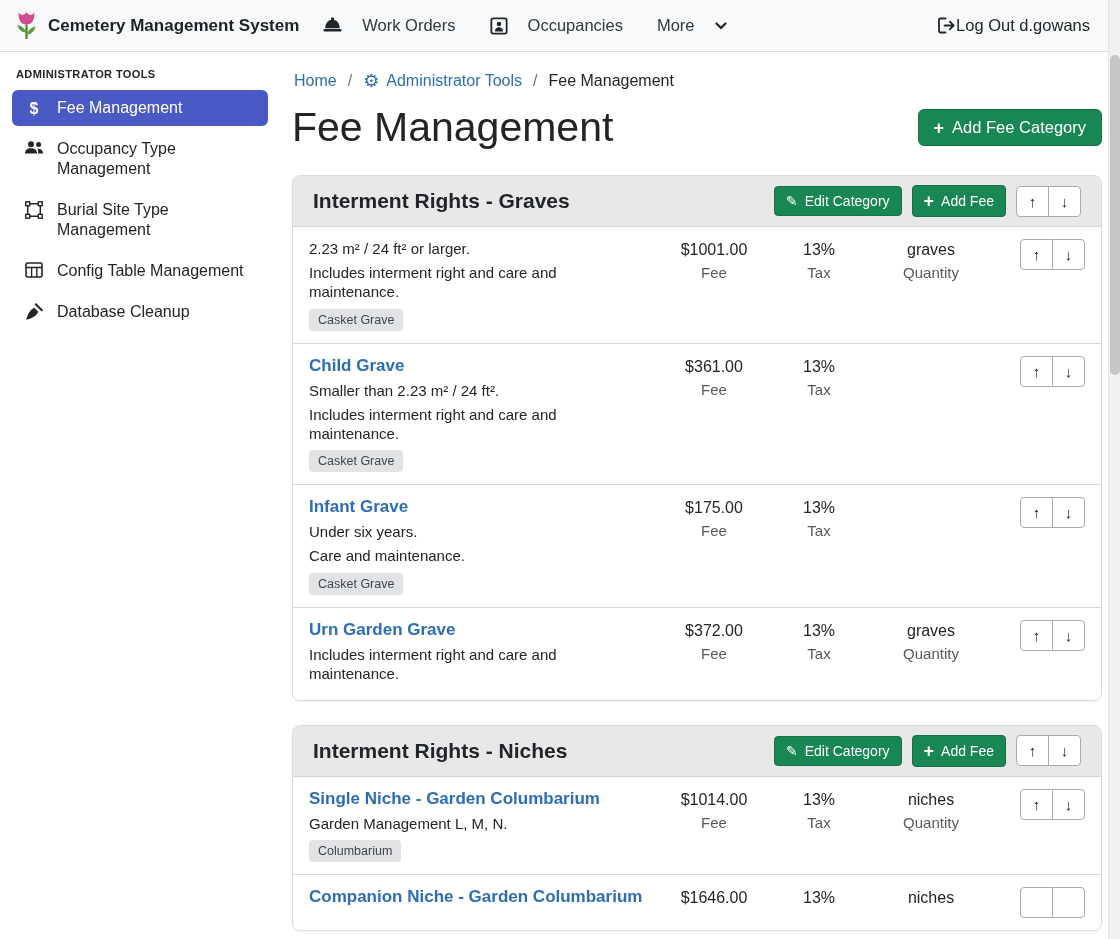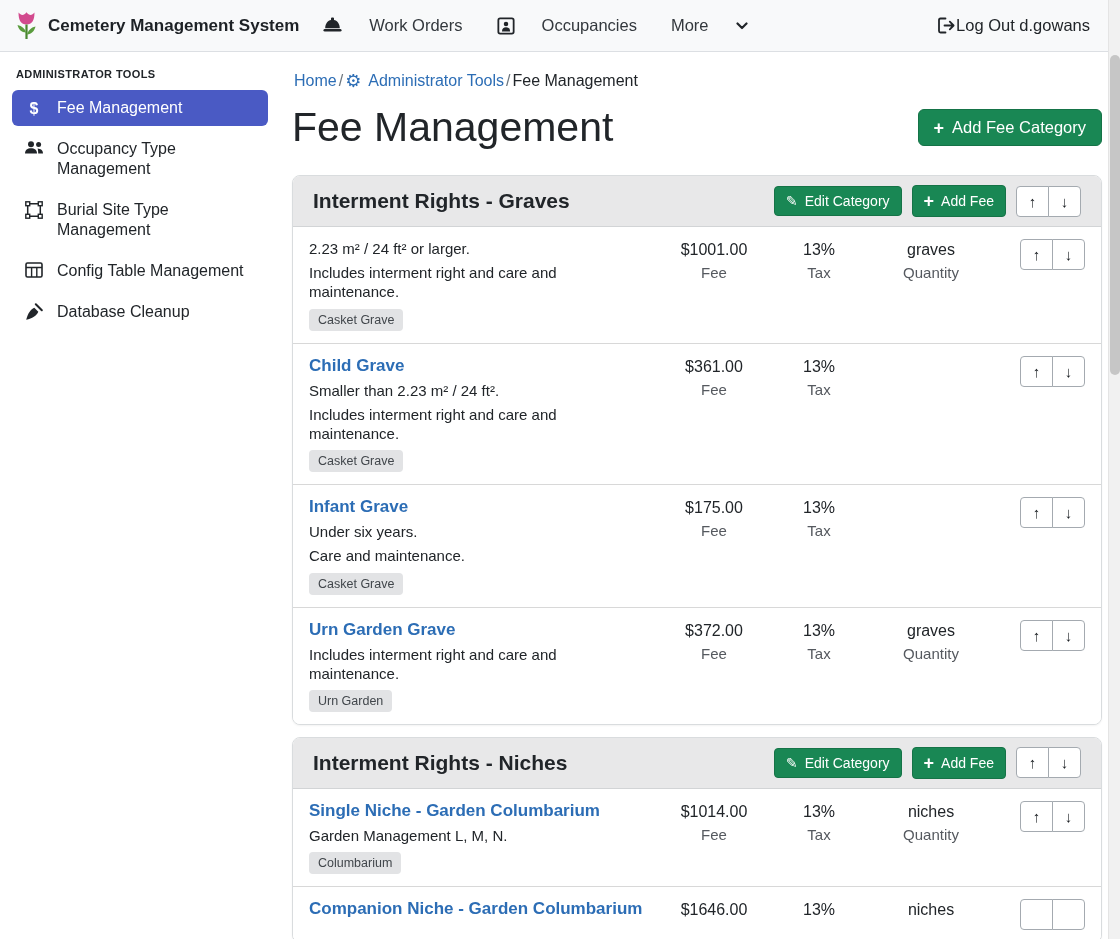--- a/index.html
+++ b/index.html
@@ -6,40 +6,40 @@
   html,body{width:1120px;height:939px;overflow:hidden;background:#fff;
     font-family:"Liberation Sans","DejaVu Sans",sans-serif;color:#212529;font-size:16px}
   a{cursor:pointer}
 
   
   .navbar{height:52px;background:#f8f9fa;border-bottom:1px solid #dcdfe3;display:flex;
     align-items:center;padding:0 30px 0 14px;position:relative;z-index:3}
   .brand{display:flex;align-items:center;gap:9px;text-decoration:none;color:#1d2125}
   .brand-text{font-weight:700;font-size:17px;white-space:nowrap}
   .nav-links{display:flex;align-items:center;margin-left:24px;gap:34px}
-  .nav-link{display:flex;align-items:center;gap:27px;color:#33383d;font-size:16.5px;text-decoration:none}
+  .nav-link{display:flex;align-items:center;gap:20px;color:#33383d;font-size:16.5px;text-decoration:none}
   .nav-ic{display:inline-flex;align-items:center}
   .nav-logout{margin-left:auto;display:flex;align-items:center;color:#212529;
     font-size:16.5px;text-decoration:none}
 
   
   .layout{display:flex;height:887px}
   .sidebar{width:280px;flex:none;padding:14px 12px;background:#fff}
   .sidebar-heading{font-size:11px;font-weight:700;letter-spacing:.4px;color:#212529;margin:2px 4px 10px;text-transform:uppercase}
   .side-item{display:flex;gap:13px;padding:8px 12px;border-radius:6px;font-size:16px;
     color:#212529;cursor:pointer;margin-bottom:5px;line-height:1.25;align-items:flex-start}
   .s-icon{width:20px;flex:none;text-align:center;margin-top:1px;display:inline-flex;justify-content:center}
   .s-dollar{font-weight:700;font-size:16px;line-height:1.2}
   .side-item.active{background:#4a5ac4;color:#fff}
   .side-item.active .s-icon{color:#fff}
 
   .main{flex:1;padding:20px 18px 0 12px;overflow:hidden}
 
   
-  .breadcrumb{display:flex;align-items:center;gap:2px;font-size:16px;margin:0 0 14px;padding-left:2px}
+  .breadcrumb{display:flex;align-items:center;gap:11px;font-size:16px;margin:0 0 14px;padding-left:2px}
   .breadcrumb a{color:#2c6db5;text-decoration:none}
   .bc-sep{color:#6c757d}
   .bc-admin{display:flex;align-items:center;gap:7px}
   .gear{color:#2c6db5;font-size:18px;line-height:1}
   .bc-current{color:#212529}
 
   
   .title-row{display:flex;align-items:center;justify-content:space-between;margin:4px 0 24px}
   h1{font-size:41px;font-weight:400;color:#212529}
 
@@ -50,21 +50,21 @@
   .btn-sm{font-size:14px;padding:6px 11px;border-radius:4px;gap:7px}
   .plus-ic{font-size:18px;font-weight:700;line-height:1}
   .pencil-ic{font-size:14px;line-height:1}
   .btn-group{display:inline-flex}
   .btn-arrow{width:33px;height:31px;background:#fff;border:1px solid #a4aab0;color:#212529;
     font-size:15px;cursor:pointer;display:flex;align-items:center;justify-content:center;font-family:inherit}
   .btn-group .btn-arrow:first-child{border-radius:4px 0 0 4px}
   .btn-group .btn-arrow:last-child{border-radius:0 4px 4px 0;margin-left:-1px}
 
   
-  .card{border:1px solid #d9dcde;border-radius:8px;margin-bottom:12px;overflow:hidden;
+  .card{border:1px solid #d9dcde;border-radius:8px;margin-bottom:24px;overflow:hidden;
     box-shadow:0 1px 2px rgba(0,0,0,.05);background:#fff}
   .card-header{background:#e8e8e9;border-bottom:1px solid #d2d4d6;display:flex;align-items:center;
     padding:9px 20px;min-height:50px}
   .card-title{font-size:21px;font-weight:600;flex:1;color:#212529}
   .header-actions{display:flex;align-items:center;gap:10px}
 
   .fee-row{display:flex;align-items:flex-start;padding:12px 16px 12px 16px;background:#fff}
   .fee-row + .fee-row{border-top:1px solid #d8d8d8}
   .fee-main{flex:1;padding-right:10px}
   .fee-name{font-size:17px;font-weight:700;color:#2c6db5;text-decoration:none;display:inline-block;margin-bottom:5px}
@@ -325,21 +325,20 @@
               <span>↓</span>
             </button>
         </div>
       </div>
 
       <div class="fee-row">
         <div class="fee-main">
           <div><a class="fee-name">Urn Garden Grave</a></div>
           <div class="fee-desc">Includes interment right and care and maintenance.</div>
 
-          <div><span class="badge">Urn Garden</span></div>
         </div>
         <div class="fee-col col-fee">
           <div class="val">$372.00</div>
           <div class="lbl">Fee</div>
         </div>
         <div class="fee-col col-tax">
           <div class="val">13%</div>
           <div class="lbl">Tax</div>
         </div>
         <div class="fee-col col-qty">

